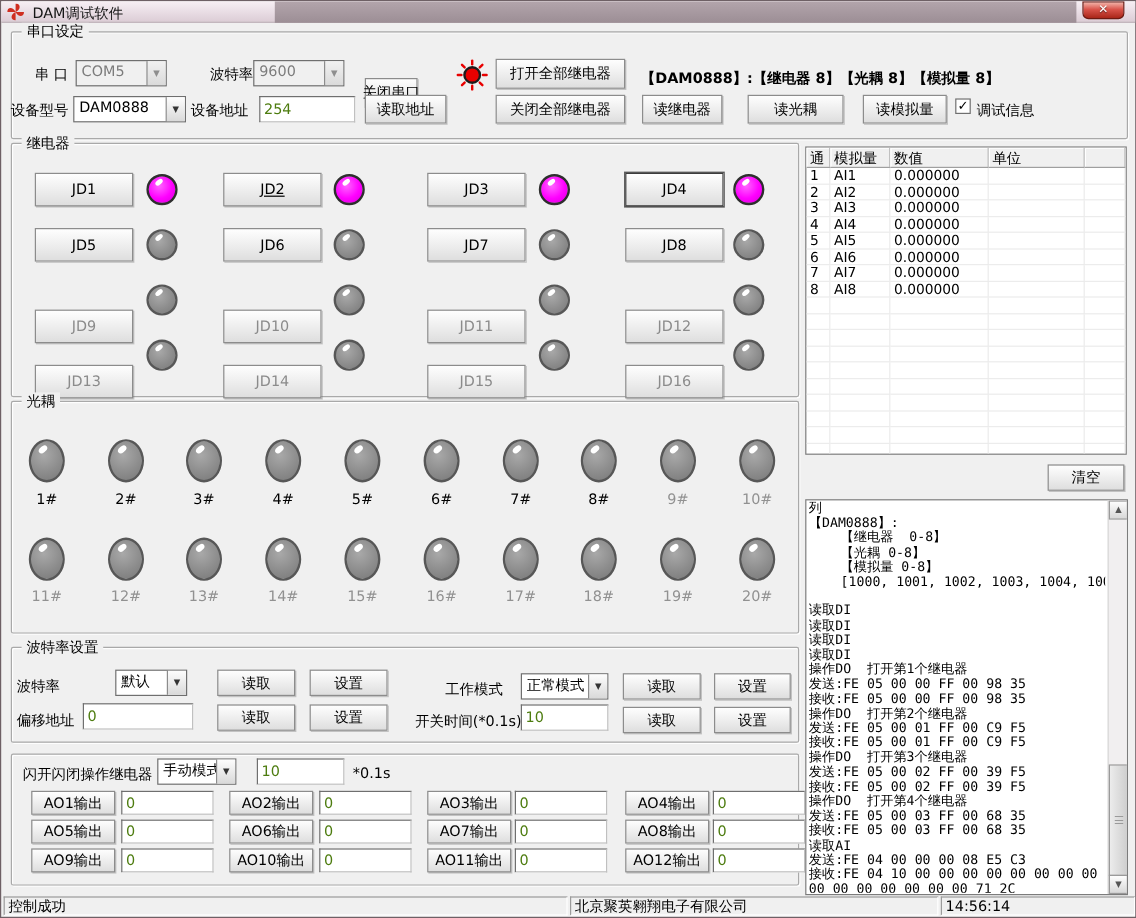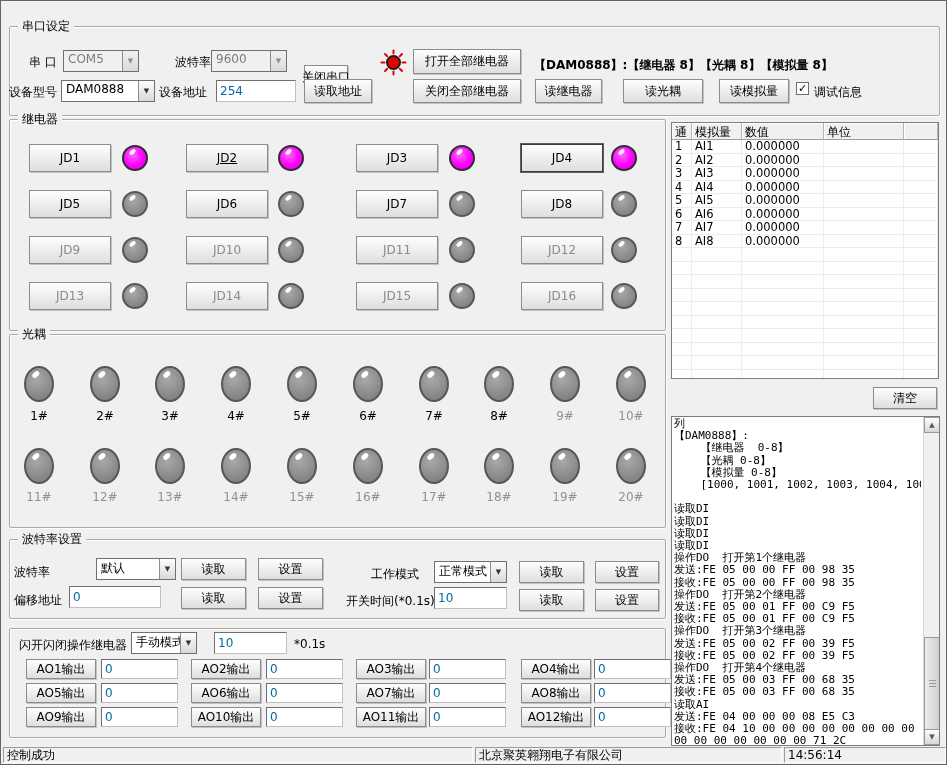--- a/index.html
+++ b/index.html
@@ -25,26 +25,26 @@
   .groupbox{position:absolute;border:1px solid #a9a9a9;border-radius:2px;
             box-shadow:inset 1px 1px 0 rgba(255,255,255,.9),1px 1px 0 rgba(255,255,255,.9);}
   .groupbox-title{position:absolute;top:-8px;left:8px;background:#f0f0f0;padding:0 4px;
             font-size:12px;line-height:15px;white-space:nowrap;}
 
   .btn{position:absolute;display:flex;align-items:center;justify-content:center;
        background:linear-gradient(#fefefe,#ebebeb 60%,#dedede);
        border:1px solid #8c8c8c;box-shadow:1px 1px 0 rgba(110,110,110,.35);
        font-size:12px;color:#000;white-space:nowrap;cursor:default;}
   .btn.focused{border:1px solid #3c3c3c;box-shadow:0 0 0 1px #5f5f5f,1px 1px 0 rgba(110,110,110,.35);}
-  .btn.disabled{color:#8b8b8b;}
+  .btn.disabled{color:#8b8b8b;margin-top:22px;}
 
   .tb{position:absolute;background:#fff;border:1px solid #6f6f6f;
       border-right-color:#c0c0c0;border-bottom-color:#c0c0c0;
       font-family:"DejaVu Sans","Liberation Sans",sans-serif;
-      font-size:12px;padding:1px 3px;color:#0369a1;outline:none;}
+      font-size:12px;padding:1px 3px;color:#4d7c0f;outline:none;}
 
   .sel{position:absolute;background:#fff;border:1px solid #6f6f6f;display:flex;align-items:stretch;}
   .sel-text{flex:1;padding:1px 4px;font-size:12px;white-space:nowrap;overflow:hidden;}
   .sel-arrow{width:16px;background:linear-gradient(#fdfdfd,#d9d9d9);border-left:1px solid #8c8c8c;
              display:flex;align-items:center;justify-content:center;color:#333;}
   .sel-arrow:after{content:"▼";font-size:7px;}
   .sel.disabled{background:#f0f0f0;}
   .sel.disabled .sel-text{color:#7c7c7c;}
   .sel.disabled .sel-arrow{color:#8e8e8e;background:linear-gradient(#f1f1f1,#dadada);}
 
@@ -98,20 +98,28 @@
   .status-cell{position:absolute;top:746px;height:16px;background:#f0f0f0;
           border:1px solid #9b9b9b;border-right-color:#fff;border-bottom-color:#fff;
           font-size:12px;line-height:14px;padding:0 3px;white-space:nowrap;overflow:hidden;}
   .bottom-edge{position:absolute;left:0;top:763px;width:947px;height:2px;background:#716c70;}
 </style>
 </head>
 <body>
 
 <div id="win">
 
+  <div class="titlebar">
+    <div class="titlebar-strip"></div>
+    <svg class="app-icon" viewBox="0 0 14 14">
+      <path fill="#cf2e21" d="M7 7 L7 0 C11.5 0 11.5 5 7 7 Z M7 7 L14 7 C14 11.5 9 11.5 7 7 Z M7 7 L7 14 C2.5 14 2.5 9 7 7 Z M7 7 L0 7 C0 2.5 5 2.5 7 7 Z"></path>
+    </svg>
+    <span class="title-text">DAM调试软件</span>
+    <div class="close-btn">✕</div>
+  </div>
 
   <div class="groupbox" style="left:8px;top:25px;width:931px;height:90px">
     <span class="groupbox-title">串口设定</span>
   </div>
   <span class="label" style="left:28px;top:53px">串  口</span>
   <div class="sel disabled" style="left:62px;top:49px;width:76px;height:22px">
     <span class="sel-text">COM5</span>
     <span class="sel-arrow"></span>
   </div>
   <span class="label" style="left:174px;top:53px">波特率</span>
@@ -232,21 +240,21 @@
       <span class="led led-off" style="left: 549px; top: 447px; width: 30px; height: 36px;"></span>
       <span class="label center gray" style="left: 544px; top: 489px; width: 40px;">19#</span>
       <span class="led led-off" style="left: 615px; top: 447px; width: 30px; height: 36px;"></span>
       <span class="label center gray" style="left: 610px; top: 489px; width: 40px;">20#</span>
     </div>
 
   <div class="groupbox" style="left:8px;top:538px;width:657px;height:80px">
     <span class="groupbox-title">波特率设置</span>
   </div>
   <span class="label" style="left:13px;top:563px">波特率</span>
-  <div class="sel" style="left:95px;top:557px;width:80px;height:22px">
+  <div class="sel" style="left:95px;top:557px;width:60px;height:22px">
     <span class="sel-text">默认</span>
     <span class="sel-arrow"></span>
   </div>
   <div class="btn" style="left:180px;top:557px;width:65px;height:22px">读取</div>
   <div class="btn" style="left:257px;top:557px;width:65px;height:22px">设置</div>
   <span class="label" style="left:370px;top:565px">工作模式</span>
   <div class="sel" style="left:433px;top:560px;width:73px;height:22px">
     <span class="sel-text">正常模式</span>
     <span class="sel-arrow"></span>
   </div>

